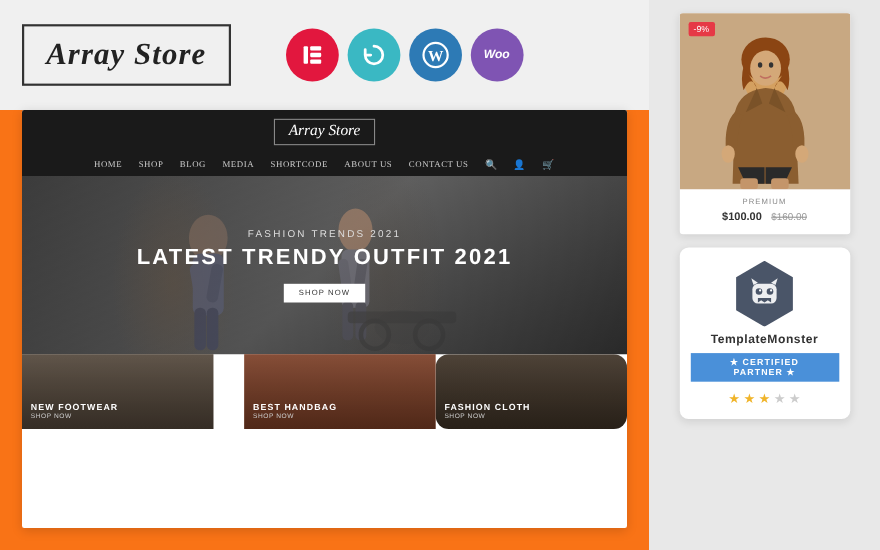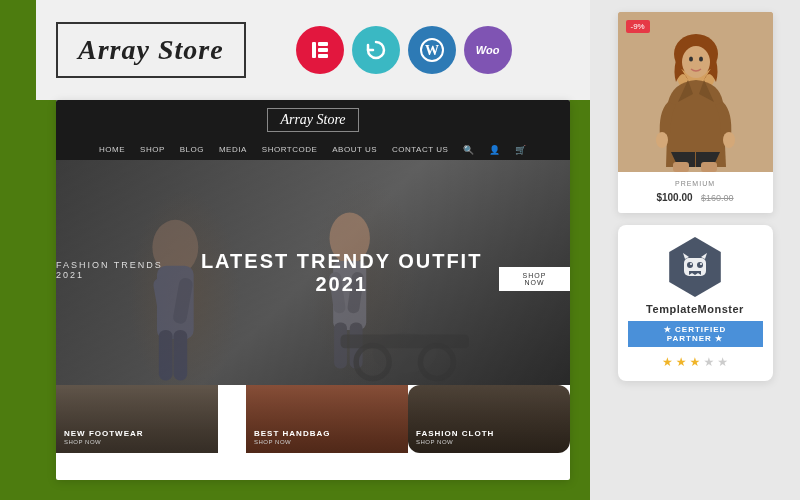--- a/index.html
+++ b/index.html
@@ -11,22 +11,21 @@
       font-family: Arial, sans-serif;
       position: relative;
     }
 
     
     .main-area {
       position: absolute;
       left: 0; top: 0;
       width: 590px;
       height: 500px;
-      background: #4d7c0f;
-      padding-left: 36px;
+      background: #f97316;
     }
 
     
     .top-header {
       display: flex;
       align-items: center;
       padding: 15px 20px;
       background: #f0f0f0;
       height: 100px;
     }
@@ -92,37 +91,38 @@
       border: 1px solid #888;
       padding: 3px 12px;
     }
 
     .store-menu {
       display: flex;
       justify-content: center;
       gap: 15px;
       padding: 5px 0;
       background: #1a1a1a;
+      font-family: Liberation Serif, serif;
     }
 
     .store-menu-item {
       color: #ccc;
       font-size: 8px;
       text-transform: uppercase;
       letter-spacing: 0.5px;
     }
 
     .store-hero {
       position: relative;
-      height: 225px;
+      height: 162px;
       background: linear-gradient(rgba(0,0,0,0.3), rgba(0,0,0,0.4)),
                   linear-gradient(135deg, #555 0%, #888 50%, #444 100%);
       overflow: hidden;
       display: flex;
-      flex-direction: row;
+      flex-direction: column;
       align-items: center;
       justify-content: center;
     }
 
     .hero-bg-figures {
       position: absolute;
       inset: 0;
       background:
         radial-gradient(ellipse 80px 150px at 25% 60%, rgba(100,80,60,0.4) 0%, transparent 70%),
         radial-gradient(ellipse 80px 150px at 60% 55%, rgba(80,70,60,0.3) 0%, transparent 70%);

